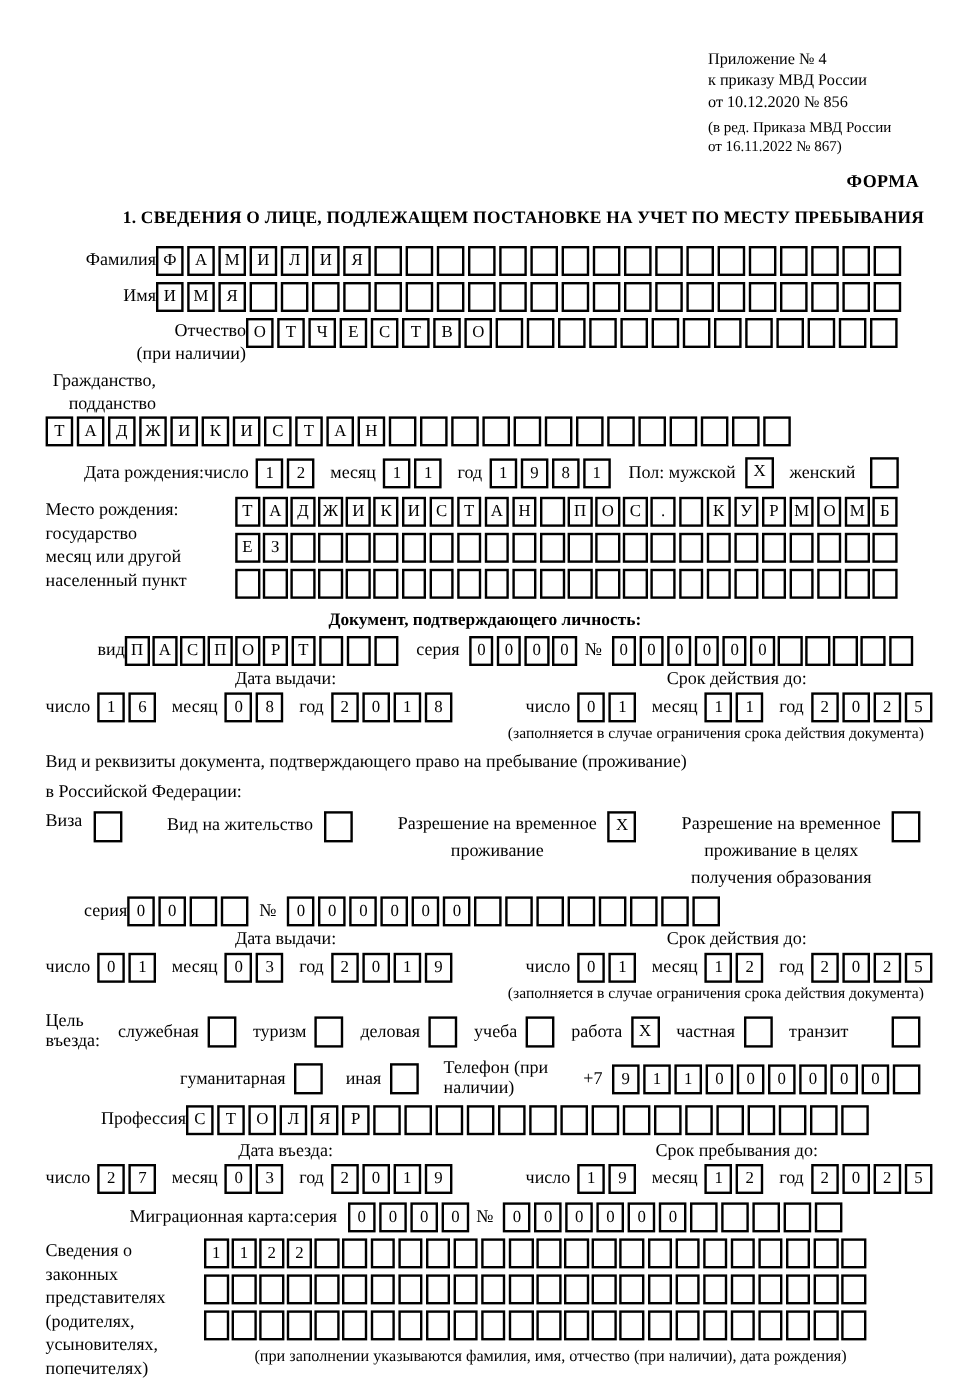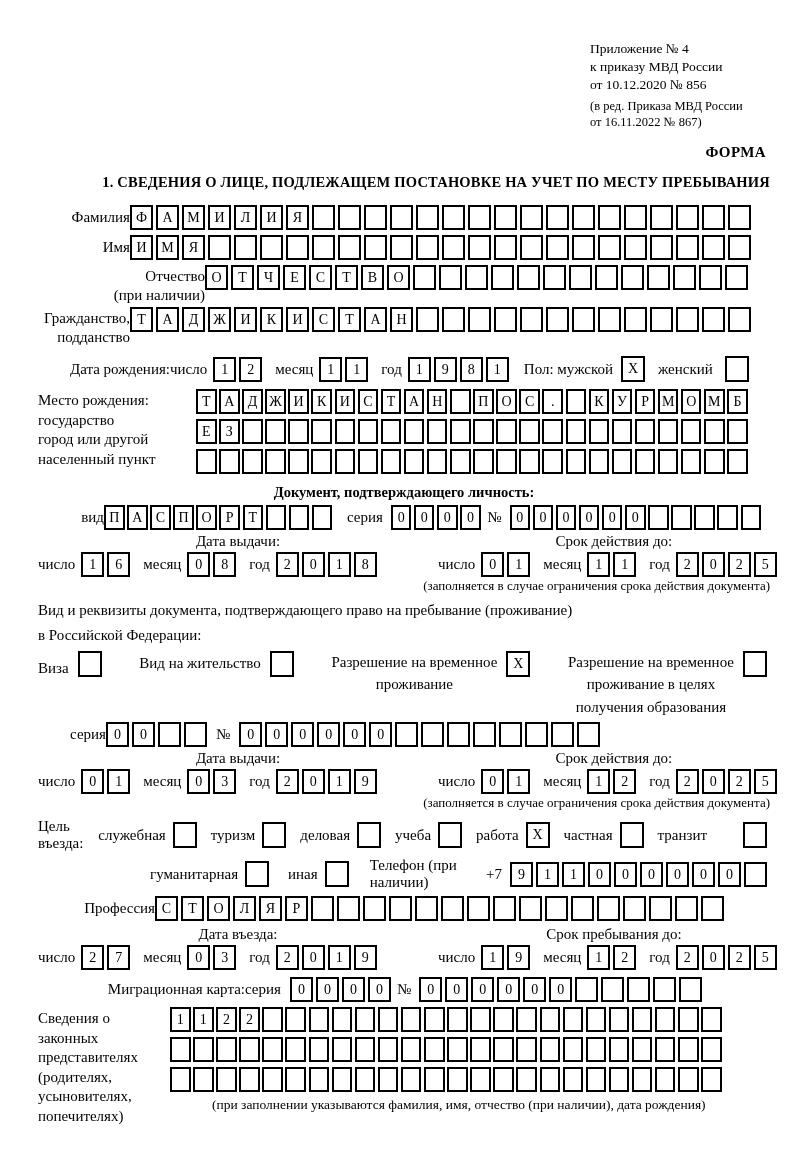--- a/index.html
+++ b/index.html
@@ -154,21 +154,21 @@
         <span class="cell"></span>
         <span class="cell"></span>
         <span class="cell"></span>
         <span class="cell"></span>
         <span class="cell"></span>
         <span class="cell"></span>
         <span class="cell"></span>
       </span>
   </div>
 
-  <div class="frow" style="margin-top:2px;">
+  <div class="frow" style="margin-top:2px;flex-direction:column;">
     <div class="flabel multi" style="width:92px;">
       <div>Гражданство,</div>
       <div>подданство</div>
     </div>
     <span class="cells">
         <span class="cell">Т</span>
         <span class="cell">А</span>
         <span class="cell">Д</span>
         <span class="cell">Ж</span>
         <span class="cell">И</span>
@@ -218,21 +218,21 @@
     <span style="margin-left:2px;">Пол: мужской</span>
     <span class="cell cb" style="margin-left:8px;">X</span>
     <span style="margin-left:10px;">женский</span>
     <span class="cell cb" style="margin-left:12px;"></span>
   </div>
 
   <div class="frow" style="margin-top:7px;">
     <div class="lblcol" style="width:158px;">
       <div>Место рождения:</div>
       <div>государство</div>
-      <div>город или другой</div>
+      <div>месяц или другой</div>
       <div>населенный пункт</div>
     </div>
     <div class="cellrows sm">
       <span class="cells">
           <span class="cell">Т</span>
           <span class="cell">А</span>
           <span class="cell">Д</span>
           <span class="cell">Ж</span>
           <span class="cell">И</span>
           <span class="cell">К</span>
@@ -394,21 +394,21 @@
           </span>
         </span>
     </div>
   </div>
   <div class="note">(заполняется в случае ограничения срока действия документа)</div>
 
   <div class="res-line">Вид и реквизиты документа, подтверждающего право на пребывание (проживание)</div>
   <div class="res-line" style="margin-top:1px;">в Российской Федерации:</div>
 
   <div class="opts">
-    <div class="opt" style="align-items:flex-end;">
+    <div class="opt" style="align-items:flex-start;">
       <span>Виза</span>
       <span class="cell cb"></span>
     </div>
     <div class="opt" style="align-items:center;">
       <span>Вид на жительство</span>
       <span class="cell cb"></span>
     </div>
     <div class="opt">
       <span class="opt-text center">
         <div>Разрешение на временное</div>

